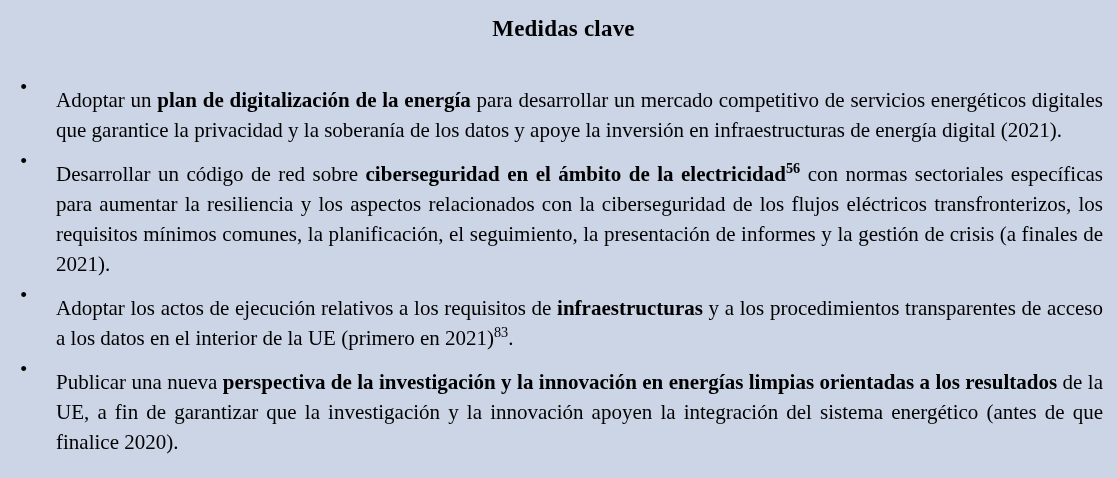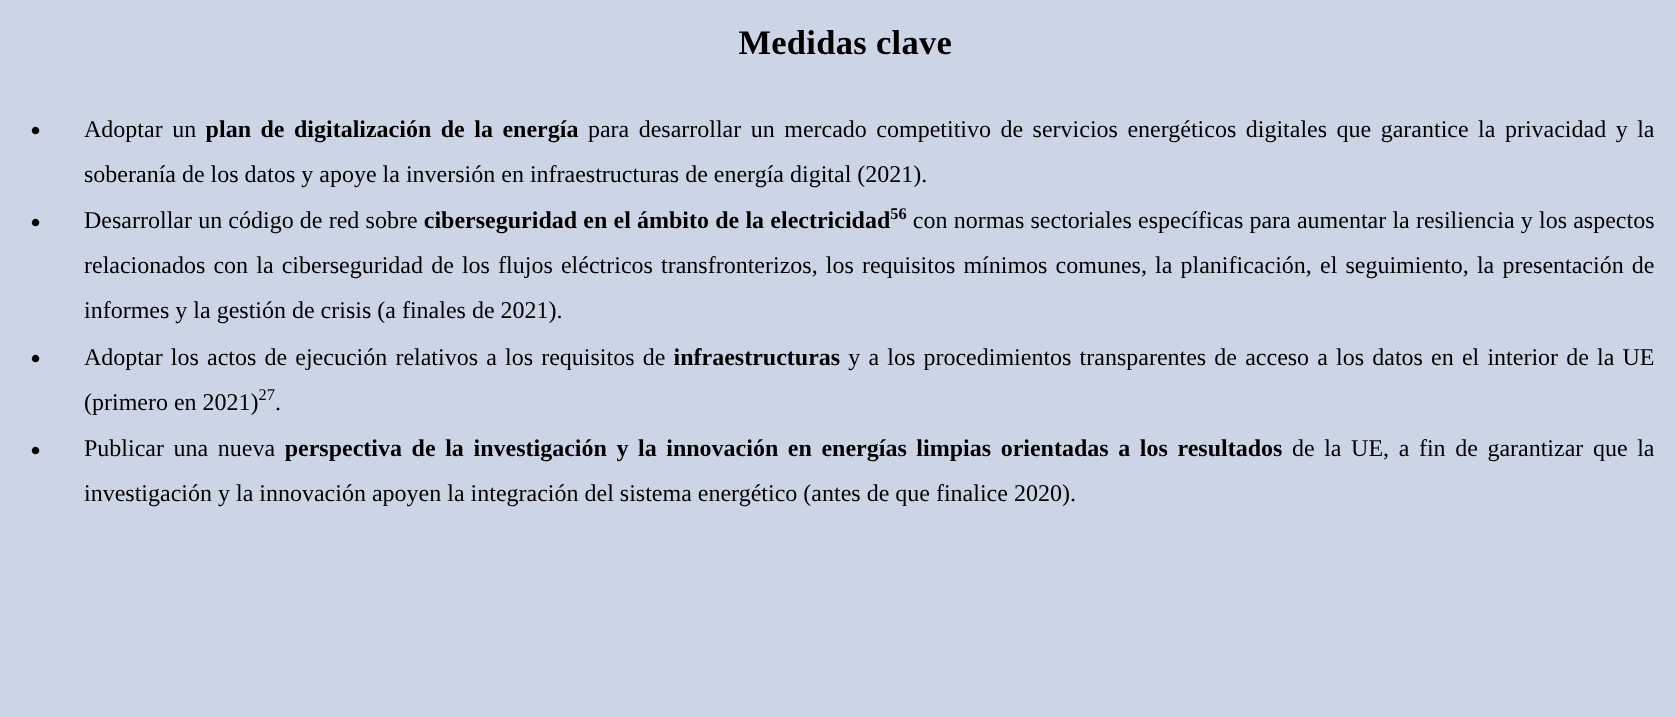--- a/index.html
+++ b/index.html
@@ -46,25 +46,26 @@
     flex: 0 0 auto;
     width: 44px;
     font-size: 21px;
     line-height: 30px;
     text-align: left;
     padding-left: 8px;
     box-sizing: border-box;
   }
   .text {
     flex: 1 1 auto;
-    font-size: 16px;
+    font-size: 21px;
     line-height: 30px;
     text-align: justify;
     text-justify: inter-word;
     hyphens: none;
+    margin-top: 13px;
   }
   .text b {
     font-weight: bold;
   }
   sup {
     font-size: 0.68em;
     vertical-align: super;
     line-height: 0;
   }
 </style>
@@ -77,20 +78,20 @@
       <li class="item">
         <span class="bullet">•</span>
         <span class="text">Adoptar un <b>plan de digitalización de la energía</b> para desarrollar un mercado competitivo de servicios energéticos digitales que garantice la privacidad y la soberanía de los datos y apoye la inversión en infraestructuras de energía digital (2021).</span>
       </li>
       <li class="item">
         <span class="bullet">•</span>
         <span class="text">Desarrollar un código de red sobre <b>ciberseguridad en el ámbito de la electricidad</b><sup><b>56</b></sup> con normas sectoriales específicas para aumentar la resiliencia y los aspectos relacionados con la ciberseguridad de los flujos eléctricos transfronterizos, los requisitos mínimos comunes, la planificación, el seguimiento, la presentación de informes y la gestión de crisis (a finales de 2021).</span>
       </li>
       <li class="item">
         <span class="bullet">•</span>
-        <span class="text">Adoptar los actos de ejecución relativos a los requisitos de <b>infraestructuras</b> y a los procedimientos transparentes de acceso a los datos en el interior de la UE (primero en 2021)<sup>27</sup>.</span>
+        <span class="text">Adoptar los actos de ejecución relativos a los requisitos de <b>infraestructuras</b> y a los procedimientos transparentes de acceso a los datos en el interior de la UE (primero en 2021)<sup>83</sup>.</span>
       </li>
       <li class="item">
         <span class="bullet">•</span>
         <span class="text">Publicar una nueva <b>perspectiva de la investigación y la innovación en energías limpias orientadas a los resultados</b> de la UE, a fin de garantizar que la investigación y la innovación apoyen la integración del sistema energético (antes de que finalice 2020).</span>
       </li>
     </ul>
 </div>
 
 </body></html>

